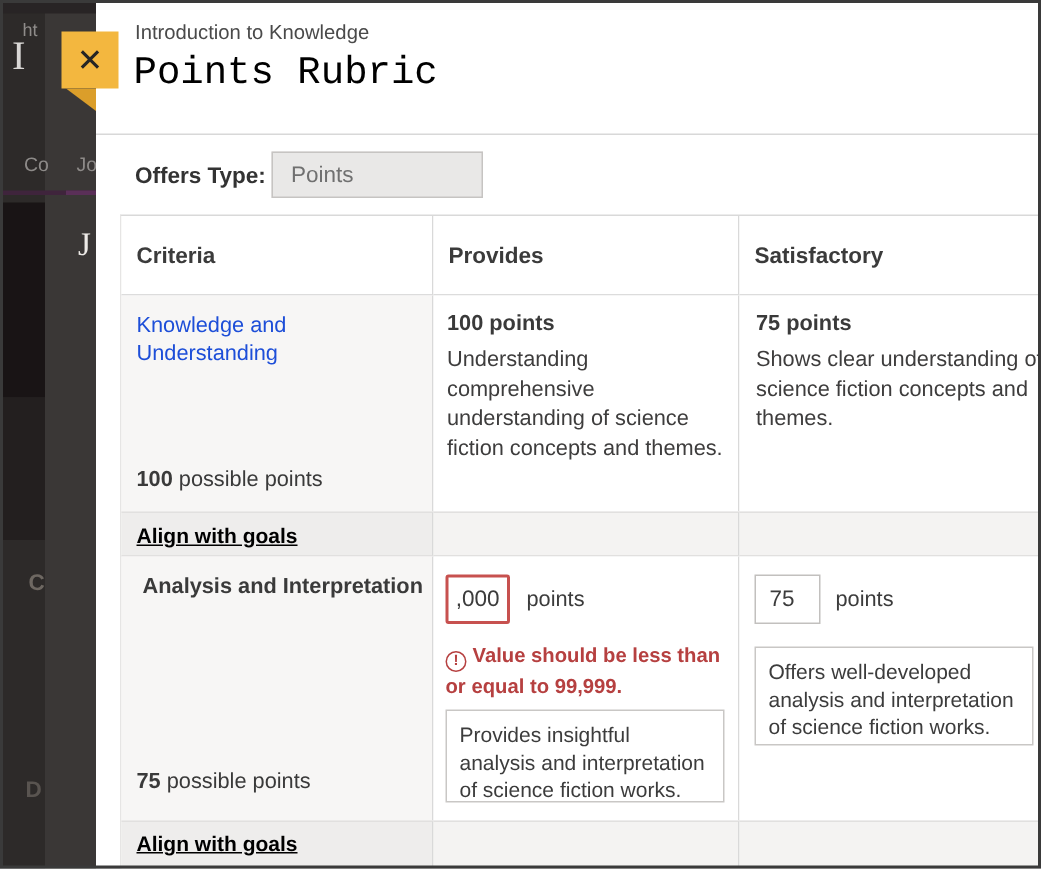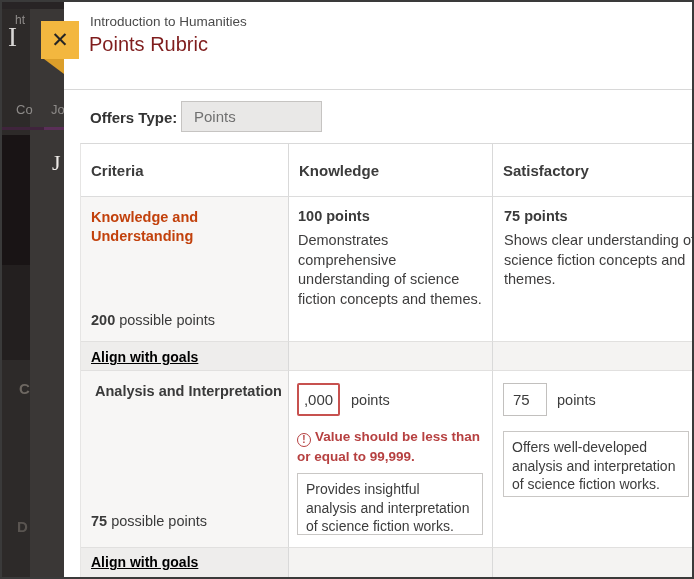--- a/index.html
+++ b/index.html
@@ -29,40 +29,40 @@
 
   
   .close-btn { position:absolute; left:41px; top:21px; width:38px; height:38px; background:#F3B73F;
     display:flex; align-items:center; justify-content:center; z-index:70; cursor:pointer;
     font-size:21px; font-weight:bold; color:#252525; }
   .close-tail { position:absolute; left:44px; top:59px; width:20px; height:15px; z-index:70; }
 
   
   .modal { position:absolute; left:64px; top:0; width:630px; height:579px; background:#fff; }
   .m-sub   { position:absolute; left:26px; top:14px; font-size:13.5px; color:#4a4a4a; }
-  .m-title { position:absolute; left:25px; top:33px; font-family:Liberation Sans, sans-serif; font-size:20px; color:#7f1d1d; }
+  .m-title { position:absolute; left:25px; top:33px; font-family:Liberation Mono, monospace; font-size:26px; color:#000000; }
   .m-div   { position:absolute; left:0; top:89px; width:100%; height:1px; background:#d8d8d8; }
   .m-rt-label { position:absolute; left:26px; top:109px; font-size:15px; font-weight:bold; color:#333; }
   .m-rt-input { position:absolute; left:117px; top:101px; width:141px; height:31px;
     background:#e9e8e7; border:1px solid #c6c4c2; color:#707070; font-size:15px;
     padding-left:12px; font-family:inherit; }
 
   
   .rubric-table { position:absolute; left:16px; top:143px; width:614px; height:436px;
     display:grid; grid-template-columns:208px 204px 1fr; grid-template-rows:53px 144px 30px 176px 33px;
     border-top:1px solid #d9d9d9; border-left:1px solid #e6e5e4; }
   .cell { position:relative; background:#fff; }
   .c1, .c2 { border-right:1px solid #d9d9d9; }
   .hdr { padding:18px 10px 0 10px; font-size:15px; font-weight:bold; color:#3b3b3b; border-bottom:1px solid #dcdcdc; }
   .crit-bg  { background:#f7f6f5; }
   .align-cell { border-top:1px solid #e1e0df; border-bottom:1px solid #e1e0df; }
   .align-c1 { background:#eeedec; }
   .align-c23 { background:#f4f3f2; }
 
-  .crit-title { position:absolute; left:10px; top:11px; width:170px; font-size:14.5px; font-weight:bold; color:#c2410c; line-height:18.5px; }
+  .crit-title { position:absolute; left:10px; top:11px; width:170px; font-size:14.5px; font-weight:normal; color:#1d4ed8; line-height:18.5px; }
   .crit-title-wide { position:absolute; left:10px; top:12px; width:195px; font-size:14.5px; font-weight:bold; color:#3a3a3a;text-align:center; }
   .crit-points { position:absolute; left:10px; font-size:14.5px; color:#3a3a3a; }
   .pp-num { font-weight:bold; }
   .pp-label { margin-left:4px; }
   .b1 { bottom:13px; } .b2 { bottom:18px; }
 
   .pts-head { position:absolute; left:9px; top:11px; font-size:14.5px; font-weight:bold; color:#3a3a3a; }
   .pts-desc { position:absolute; left:9px; top:34px; width:192px; font-size:14.5px; line-height:19.5px; color:#3e3d3d; }
   .off2 { left:11px; width:194px; }
 
@@ -102,41 +102,41 @@
     <div class="u-tab-co">Co</div>
     <div class="u-tab-jo">Jo</div>
     <div class="u-tabline"></div>
     <div class="u-tabline-active"></div>
     <div class="u-journal">J</div>
     <div class="u-frag-c">C</div>
     <div class="u-frag-d">D</div>
   </div>
 
   <div class="modal">
-    <div class="m-sub">Introduction to Humanities</div>
+    <div class="m-sub">Introduction to Knowledge</div>
     <div class="m-title">Points Rubric</div>
     <div class="m-div"></div>
     <div class="m-rt-label">Offers Type:</div>
     <input class="m-rt-input" readonly="" value="Points" style="">
 
     <div class="rubric-table">
 
       <div class="cell hdr c1">Criteria</div>
-      <div class="cell hdr c2">Knowledge</div>
+      <div class="cell hdr c2">Provides</div>
       <div class="cell hdr">Satisfactory</div>
 
       <div class="cell crit-bg c1">
         <div class="crit-title">Knowledge and Understanding</div>
         <div class="crit-points b1">
-          <span class="pp-num">200</span><span class="pp-label">possible points</span>
+          <span class="pp-num">100</span><span class="pp-label">possible points</span>
         </div>
       </div>
       <div class="cell c2">
         <div class="pts-head">100 points</div>
-        <div class="pts-desc">Demonstrates comprehensive understanding of science fiction concepts and themes.</div>
+        <div class="pts-desc">Understanding comprehensive understanding of science fiction concepts and themes.</div>
       </div>
       <div class="cell">
         <div class="pts-head off2">75 points</div>
         <div class="pts-desc off2">Shows clear understanding of science fiction concepts and themes.</div>
       </div>
 
       <div class="cell align-cell align-c1 c1">
         <a class="align-link al1">Align with goals</a>
       </div>
       <div class="cell align-cell align-c23 c2"></div>

